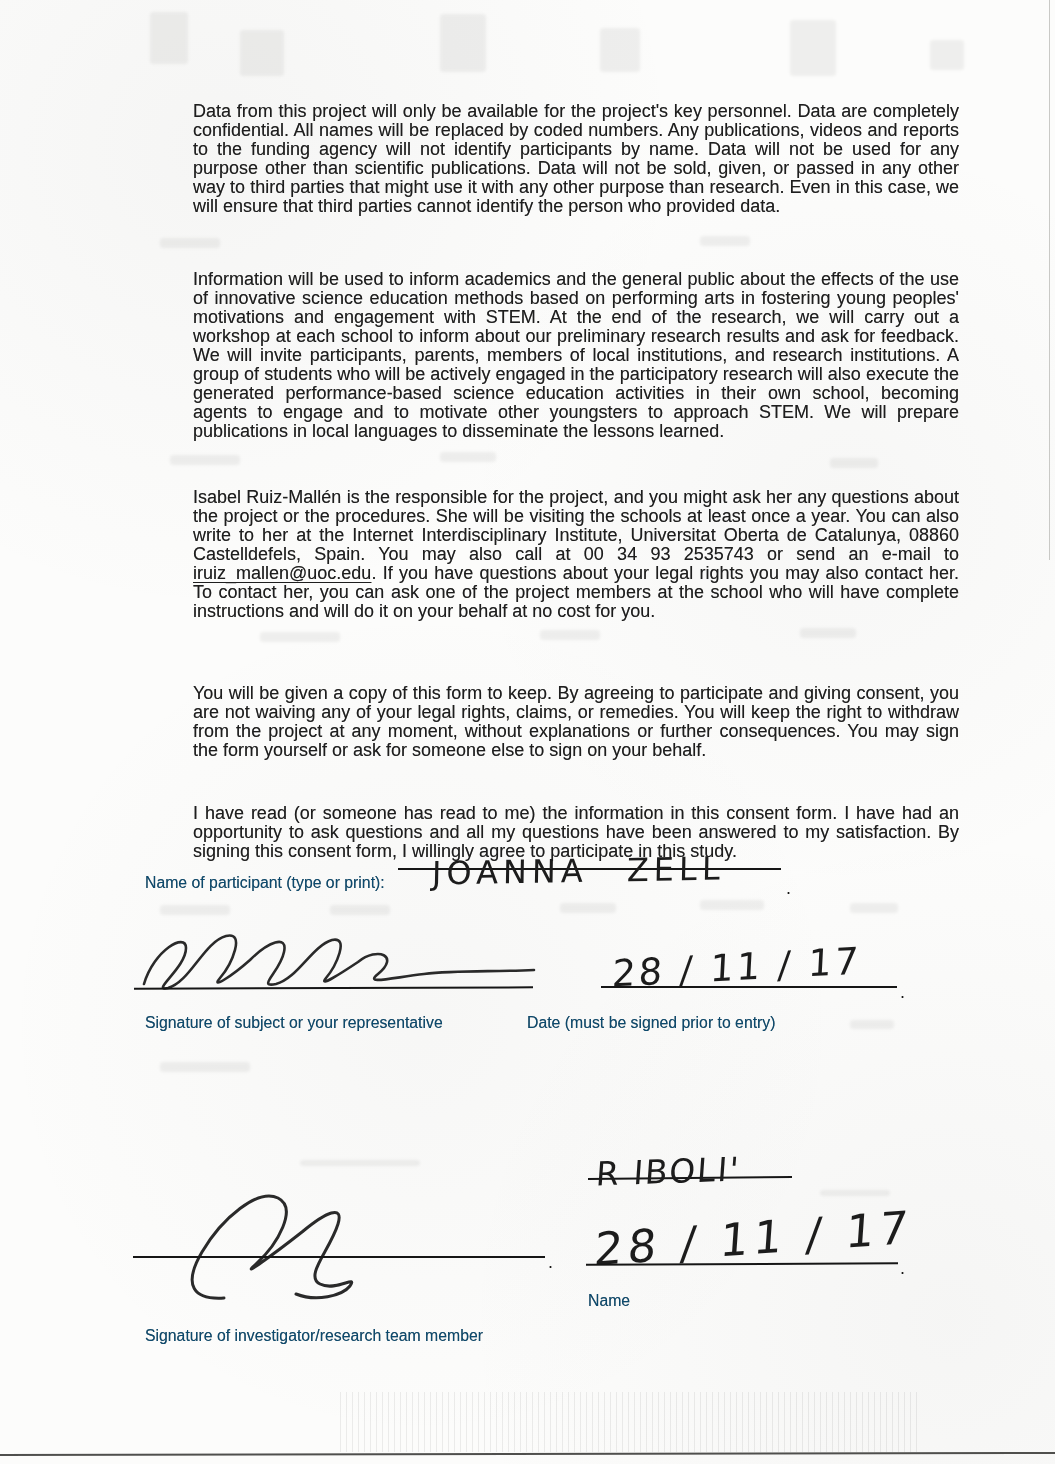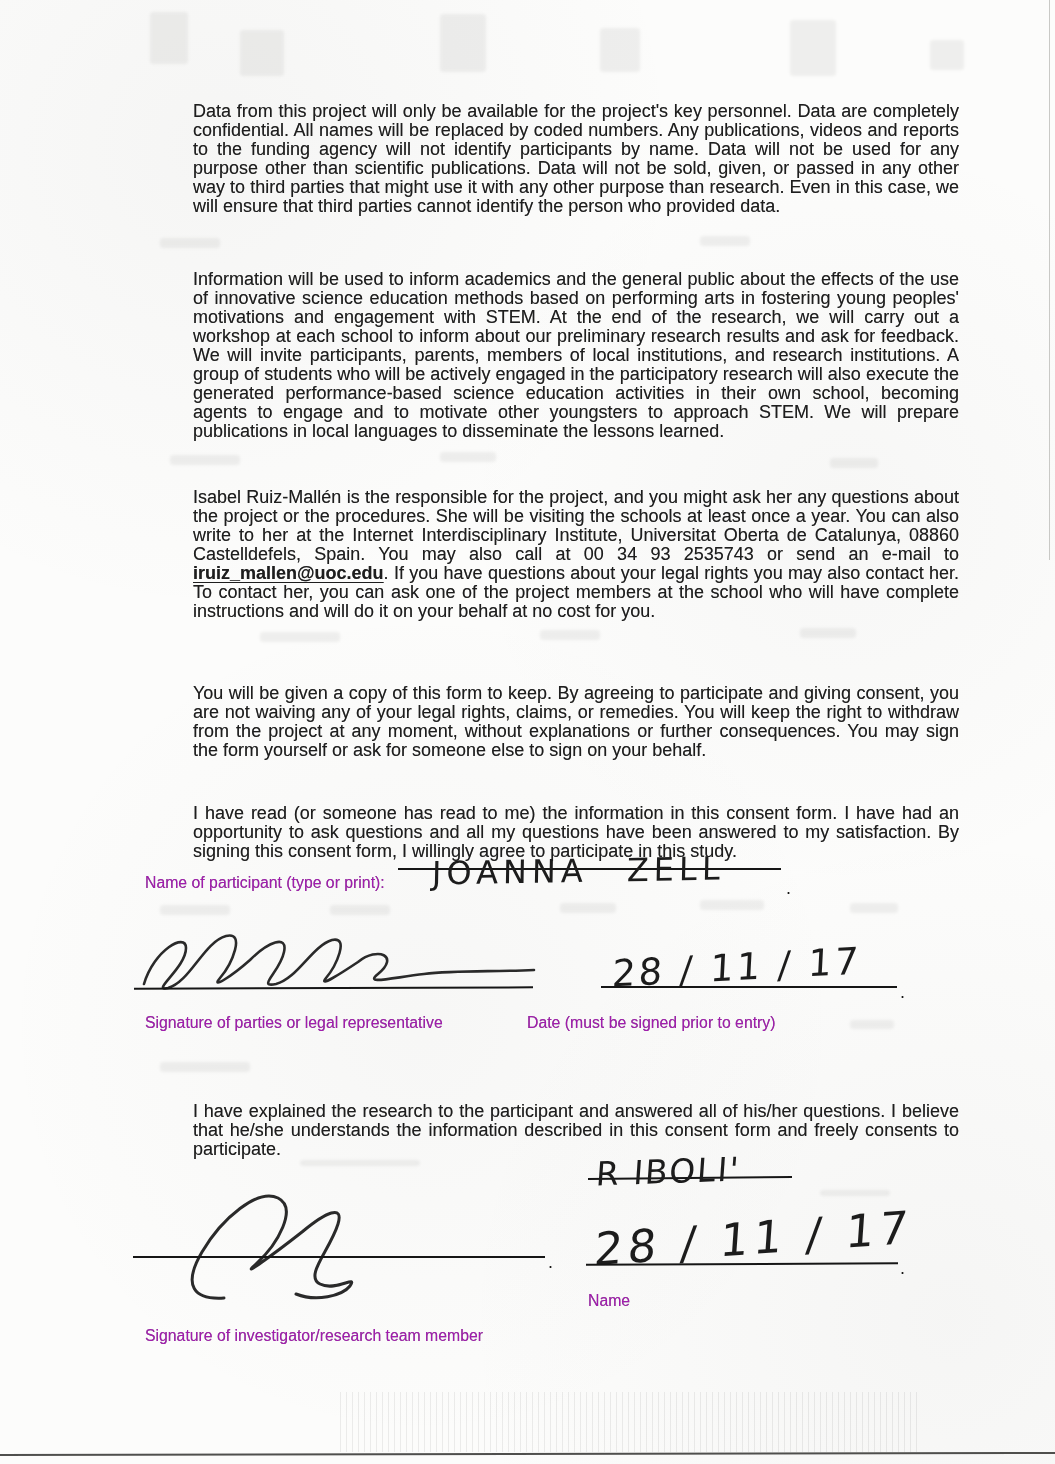--- a/index.html
+++ b/index.html
@@ -22,23 +22,23 @@
       radial-gradient(circle at 90% 90%, rgba(120,120,120,.05), transparent 30%);
   }
   .para{
     position:absolute;left:145px;width:766px;
     font-size:18px;line-height:19px;
     text-align:justify;
     color:#1e1e1e;
     text-shadow:0 0 .35px rgba(0,0,0,.45);
     margin-left:48px;
   }
-  .email{color:inherit;text-decoration:underline;text-underline-offset:3px;cursor:pointer;font-weight:bold;}
+  .email{color:inherit;text-decoration:underline;text-underline-offset:3px;cursor:pointer;}
   .label{
-    position:absolute;font-size:15.8px;color:#a21caf;white-space:nowrap;
+    position:absolute;font-size:15.8px;color:#0c4a6e;white-space:nowrap;
     text-shadow:0 0 .35px rgba(0,0,0,.45);
   }
   .rule{position:absolute;border-bottom:2px solid #161616;}
   .hand{
     position:absolute;font-family:"DejaVu Sans",sans-serif;color:#1c1c1c;white-space:nowrap;
   }
   .hand-name{font-size:32px;letter-spacing:5px;word-spacing:24px;transform:rotate(-1deg) skewX(-2deg);}
   .hand-date1{font-size:37px;letter-spacing:3px;transform:rotate(-3deg) skewX(-6deg);}
   .hand-invname{font-size:33px;letter-spacing:2px;transform:rotate(-2deg) skewX(-6deg);}
   .hand-date2{font-size:45px;letter-spacing:5px;transform:rotate(-4deg) skewX(-8deg);}
@@ -104,24 +104,23 @@
   <span class="hand hand-name" style="left:432px;top:852px;">JOANNA ZELL</span>
 
   <svg class="sig-svg" style="left:138px;top:928px;" width="402" height="76" viewBox="0 0 402 76">
     <path stroke-width="2.6" d="M6 56 C 16 22, 48 4, 48 20 C 48 40, 12 64, 30 60 C 52 54, 66 14, 88 8 C 108 3, 94 36, 82 50 C 72 62, 94 48, 112 32 C 130 14, 150 6, 146 24 C 142 44, 118 60, 138 56 C 160 50, 174 18, 194 12 C 212 8, 198 38, 188 50 C 180 60, 202 46, 220 34 C 240 18, 262 28, 240 46 C 226 57, 252 50, 286 46 C 318 42, 356 44, 396 42"></path>
   </svg>
   <div class="rule" style="left:134px;top:987px;width:399px;transform:rotate(-0.2deg);"></div>
   <span class="hand hand-date1" style="left:612px;top:946px;">28 / 11 / 17</span>
   <div class="rule" style="left:601px;top:986px;width:296px;"></div>
   <span class="dot" style="left:900px;top:982px;">.</span>
 
-  <span class="label" style="left:145px;top:1014px;">Signature of parties or legal representative</span>
+  <span class="label" style="left:145px;top:1014px;">Signature of subject or your representative</span>
   <span class="label" style="left:527px;top:1014px;">Date (must be signed prior to entry)</span>
 
-  <p class="para" style="top:1084px;">I have explained the research to the participant and answered all of his/her questions. I believe that he/she understands the information described in this consent form and freely consents to participate.</p>
 
   <div class="rule" style="left:588px;top:1177px;width:204px;transform:rotate(-0.6deg);"></div>
   <span class="hand hand-invname" style="left:596px;top:1152px;">R IBOLI'</span>
 
   <svg class="sig-svg" style="left:158px;top:1192px;" width="380" height="112" viewBox="0 0 380 112">
     <path stroke-width="3" d="M66 106 C 36 108, 24 94, 44 60 C 64 26, 100 -4, 120 6 C 140 16, 120 52, 98 72 C 80 88, 116 62, 144 40 C 168 20, 186 12, 180 32 C 172 58, 146 84, 162 92 C 178 100, 200 82, 192 94 C 184 104, 158 110, 138 102"></path>
   </svg>
   <div class="rule" style="left:133px;top:1256px;width:412px;"></div>
   <span class="dot" style="left:548px;top:1252px;">.</span>
   <span class="hand hand-date2" style="left:594px;top:1212px;">28 / 11 / 17</span>

